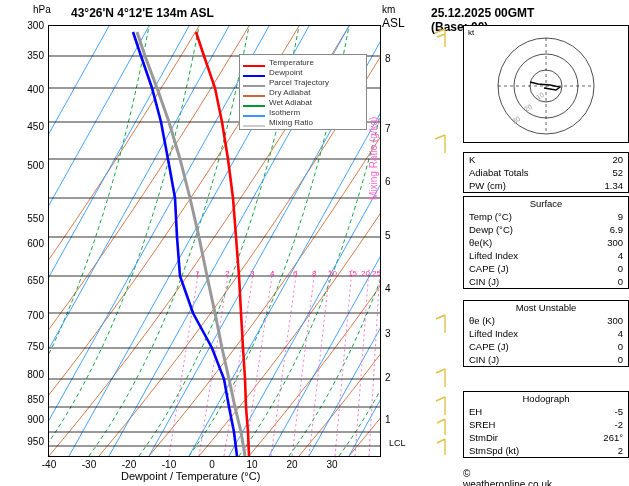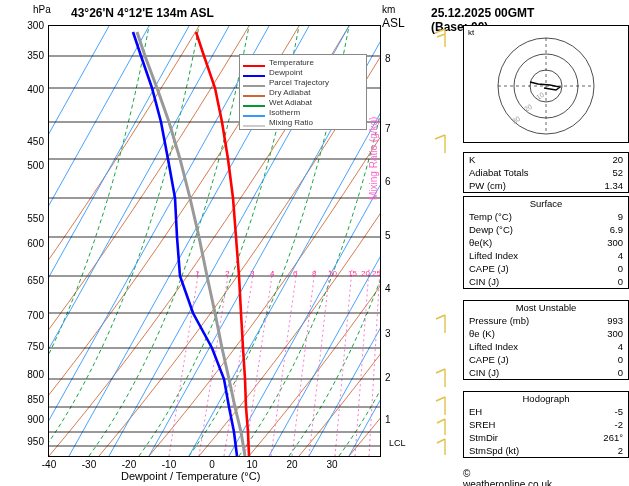--- a/index.html
+++ b/index.html
@@ -189,21 +189,21 @@
       <div>
           <i style="border-top-color:#cccccc"></i>
           <span>Mixing Ratio</span>
         </div>
     </div>
   </div>
 
   <div class="ylab" style="top:20px;left:3px;">300</div>
   <div class="ylab" style="top:50px;left:3px;">350</div>
   <div class="ylab" style="top:84px;left:3px;">400</div>
-  <div class="ylab" style="top:121px;left:3px;margin-top:15px;">450</div>
+  <div class="ylab" style="top:121px;left:3px;">450</div>
   <div class="ylab" style="top:160px;left:3px;">500</div>
   <div class="ylab" style="top:199px;left:3px;margin-top:14px;">550</div>
   <div class="ylab" style="top:238px;left:3px;">600</div>
   <div class="ylab" style="top:275px;left:3px;">650</div>
   <div class="ylab" style="top:310px;left:3px;">700</div>
   <div class="ylab" style="top:341px;left:3px;">750</div>
   <div class="ylab" style="top:369px;left:3px;">800</div>
   <div class="ylab" style="top:394px;left:3px;">850</div>
   <div class="ylab" style="top:414px;left:3px;">900</div>
   <div class="ylab" style="top:436px;left:3px;">950</div>
@@ -327,24 +327,20 @@
       </div>
     <div class="row">
         <span>CIN (J)</span>
         <span>0</span>
       </div>
   </div>
 
   <div class="tbl t3">
     <div class="hdr">Most Unstable</div>
     <div class="row">
-        <span>Pressure (mb)</span>
-        <span>993</span>
-      </div>
-    <div class="row">
         <span>θe (K)</span>
         <span>300</span>
       </div>
     <div class="row">
         <span>Lifted Index</span>
         <span>4</span>
       </div>
     <div class="row">
         <span>CAPE (J)</span>
         <span>0</span>

